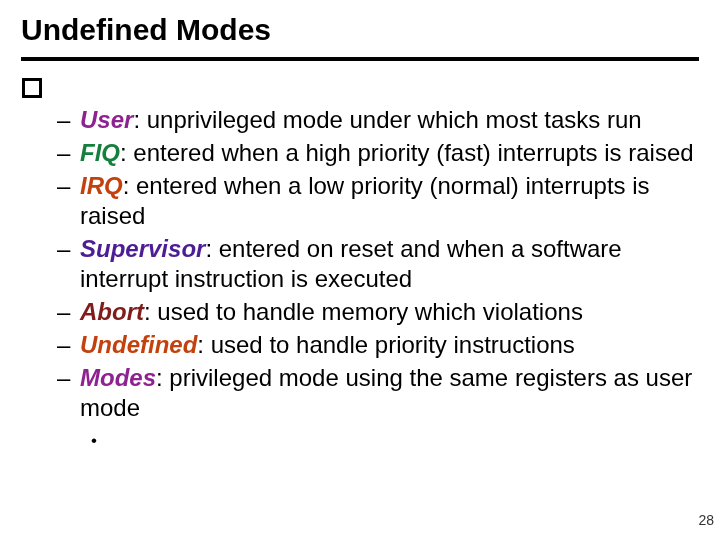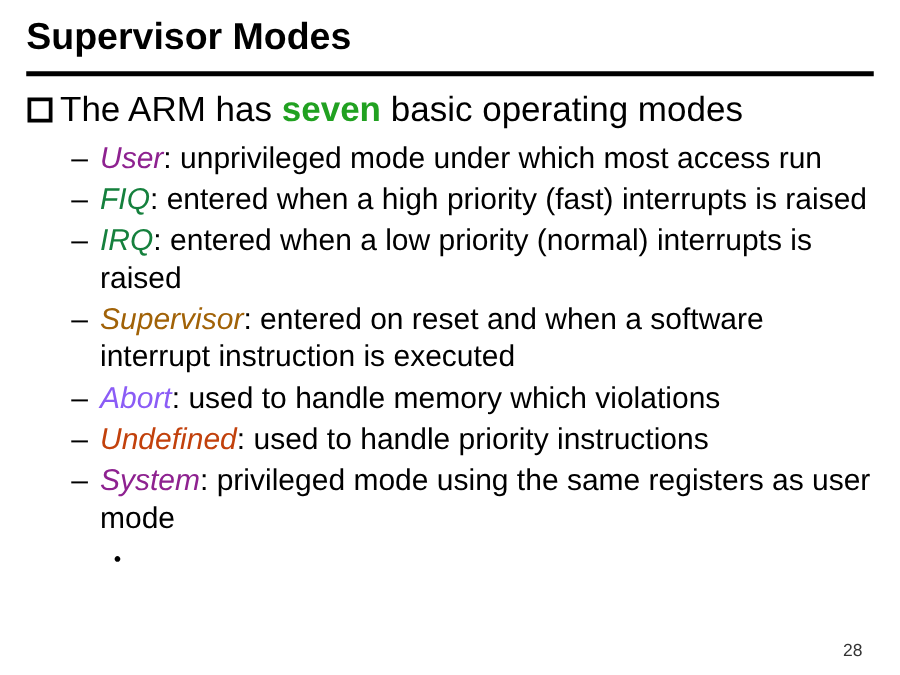--- a/index.html
+++ b/index.html
@@ -38,84 +38,83 @@
   .hl { font-weight:bold; }
 
   .modes { margin:7px 0 0 36px; width:645px; }
   .mode-item {
     display:flex; align-items:flex-start;
     font-size:24px; line-height:30px;
     margin-bottom:3px;
   }
   .dash { flex:none; width:23px; }
   .mode-text { width:622px; }
-  .term { font-weight:normal; font-style:italic;margin-top:12px; }
+  .term { font-weight:bold; font-style:italic;margin-top:12px; }
 
   .note {
     display:flex; align-items:flex-start;
     margin:6px 0 0 70px;
     font-size:19px; line-height:24px;
   }
   .note-bullet { flex:none; width:21px; font-size:17px; }
 
   .page-number {
-    position:absolute; right:30px; bottom:12px;
+    position:absolute; right:6px; bottom:12px;
     font-size:14px; color:#333;
   }
 </style>
 </head>
 <body>
 
 <div class="slide">
 
-  <div class="title">Supervisor Modes</div>
+  <div class="title">Undefined Modes</div>
   <div class="title-rule"></div>
 
   <div class="content">
 
     <div class="main-bullet">
       <span class="checkbox-glyph"></span>
-      <div><span>The ARM has </span><span class="hl" style="color:#21a121">seven</span><span> basic operating modes</span></div>
     </div>
 
     <div class="modes">
 
       <div class="mode-item">
         <span class="dash">–</span>
-        <div class="mode-text"><span class="term" style="color:#8e2290">User</span><span>: unprivileged mode under which most access run</span></div>
+        <div class="mode-text"><span class="term" style="color:#8e2290">User</span><span>: unprivileged mode under which most tasks run</span></div>
       </div>
 
       <div class="mode-item">
         <span class="dash">–</span>
         <div class="mode-text"><span class="term" style="color:#15803d">FIQ</span><span>: entered when a high priority (fast) interrupts is raised</span></div>
       </div>
 
       <div class="mode-item">
         <span class="dash">–</span>
-        <div class="mode-text"><span class="term" style="color:#15803d">IRQ</span><span>: entered when a low priority (normal) interrupts is raised</span></div>
+        <div class="mode-text"><span class="term" style="color:#c2410c">IRQ</span><span>: entered when a low priority (normal) interrupts is raised</span></div>
       </div>
 
       <div class="mode-item">
         <span class="dash">–</span>
-        <div class="mode-text"><span class="term" style="color:#a16207">Supervisor</span><span>: entered on reset and when a software interrupt instruction is executed</span></div>
+        <div class="mode-text"><span class="term" style="color:#4c1d95">Supervisor</span><span>: entered on reset and when a software interrupt instruction is executed</span></div>
       </div>
 
       <div class="mode-item">
         <span class="dash">–</span>
-        <div class="mode-text"><span class="term" style="color:#8b5cf6">Abort</span><span>: used to handle memory which violations</span></div>
+        <div class="mode-text"><span class="term" style="color:#7f1d1d">Abort</span><span>: used to handle memory which violations</span></div>
       </div>
 
       <div class="mode-item">
         <span class="dash">–</span>
         <div class="mode-text"><span class="term" style="color:#c2410c">Undefined</span><span>: used to handle priority instructions</span></div>
       </div>
 
       <div class="mode-item">
         <span class="dash">–</span>
-        <div class="mode-text"><span class="term" style="color:#8e2290">System</span><span>: privileged mode using the same registers as user mode</span></div>
+        <div class="mode-text"><span class="term" style="color:#8e2290">Modes</span><span>: privileged mode using the same registers as user mode</span></div>
       </div>
 
     </div>
 
     <div class="note">
       <span class="note-bullet">•</span>
     </div>
 
   </div>
 

